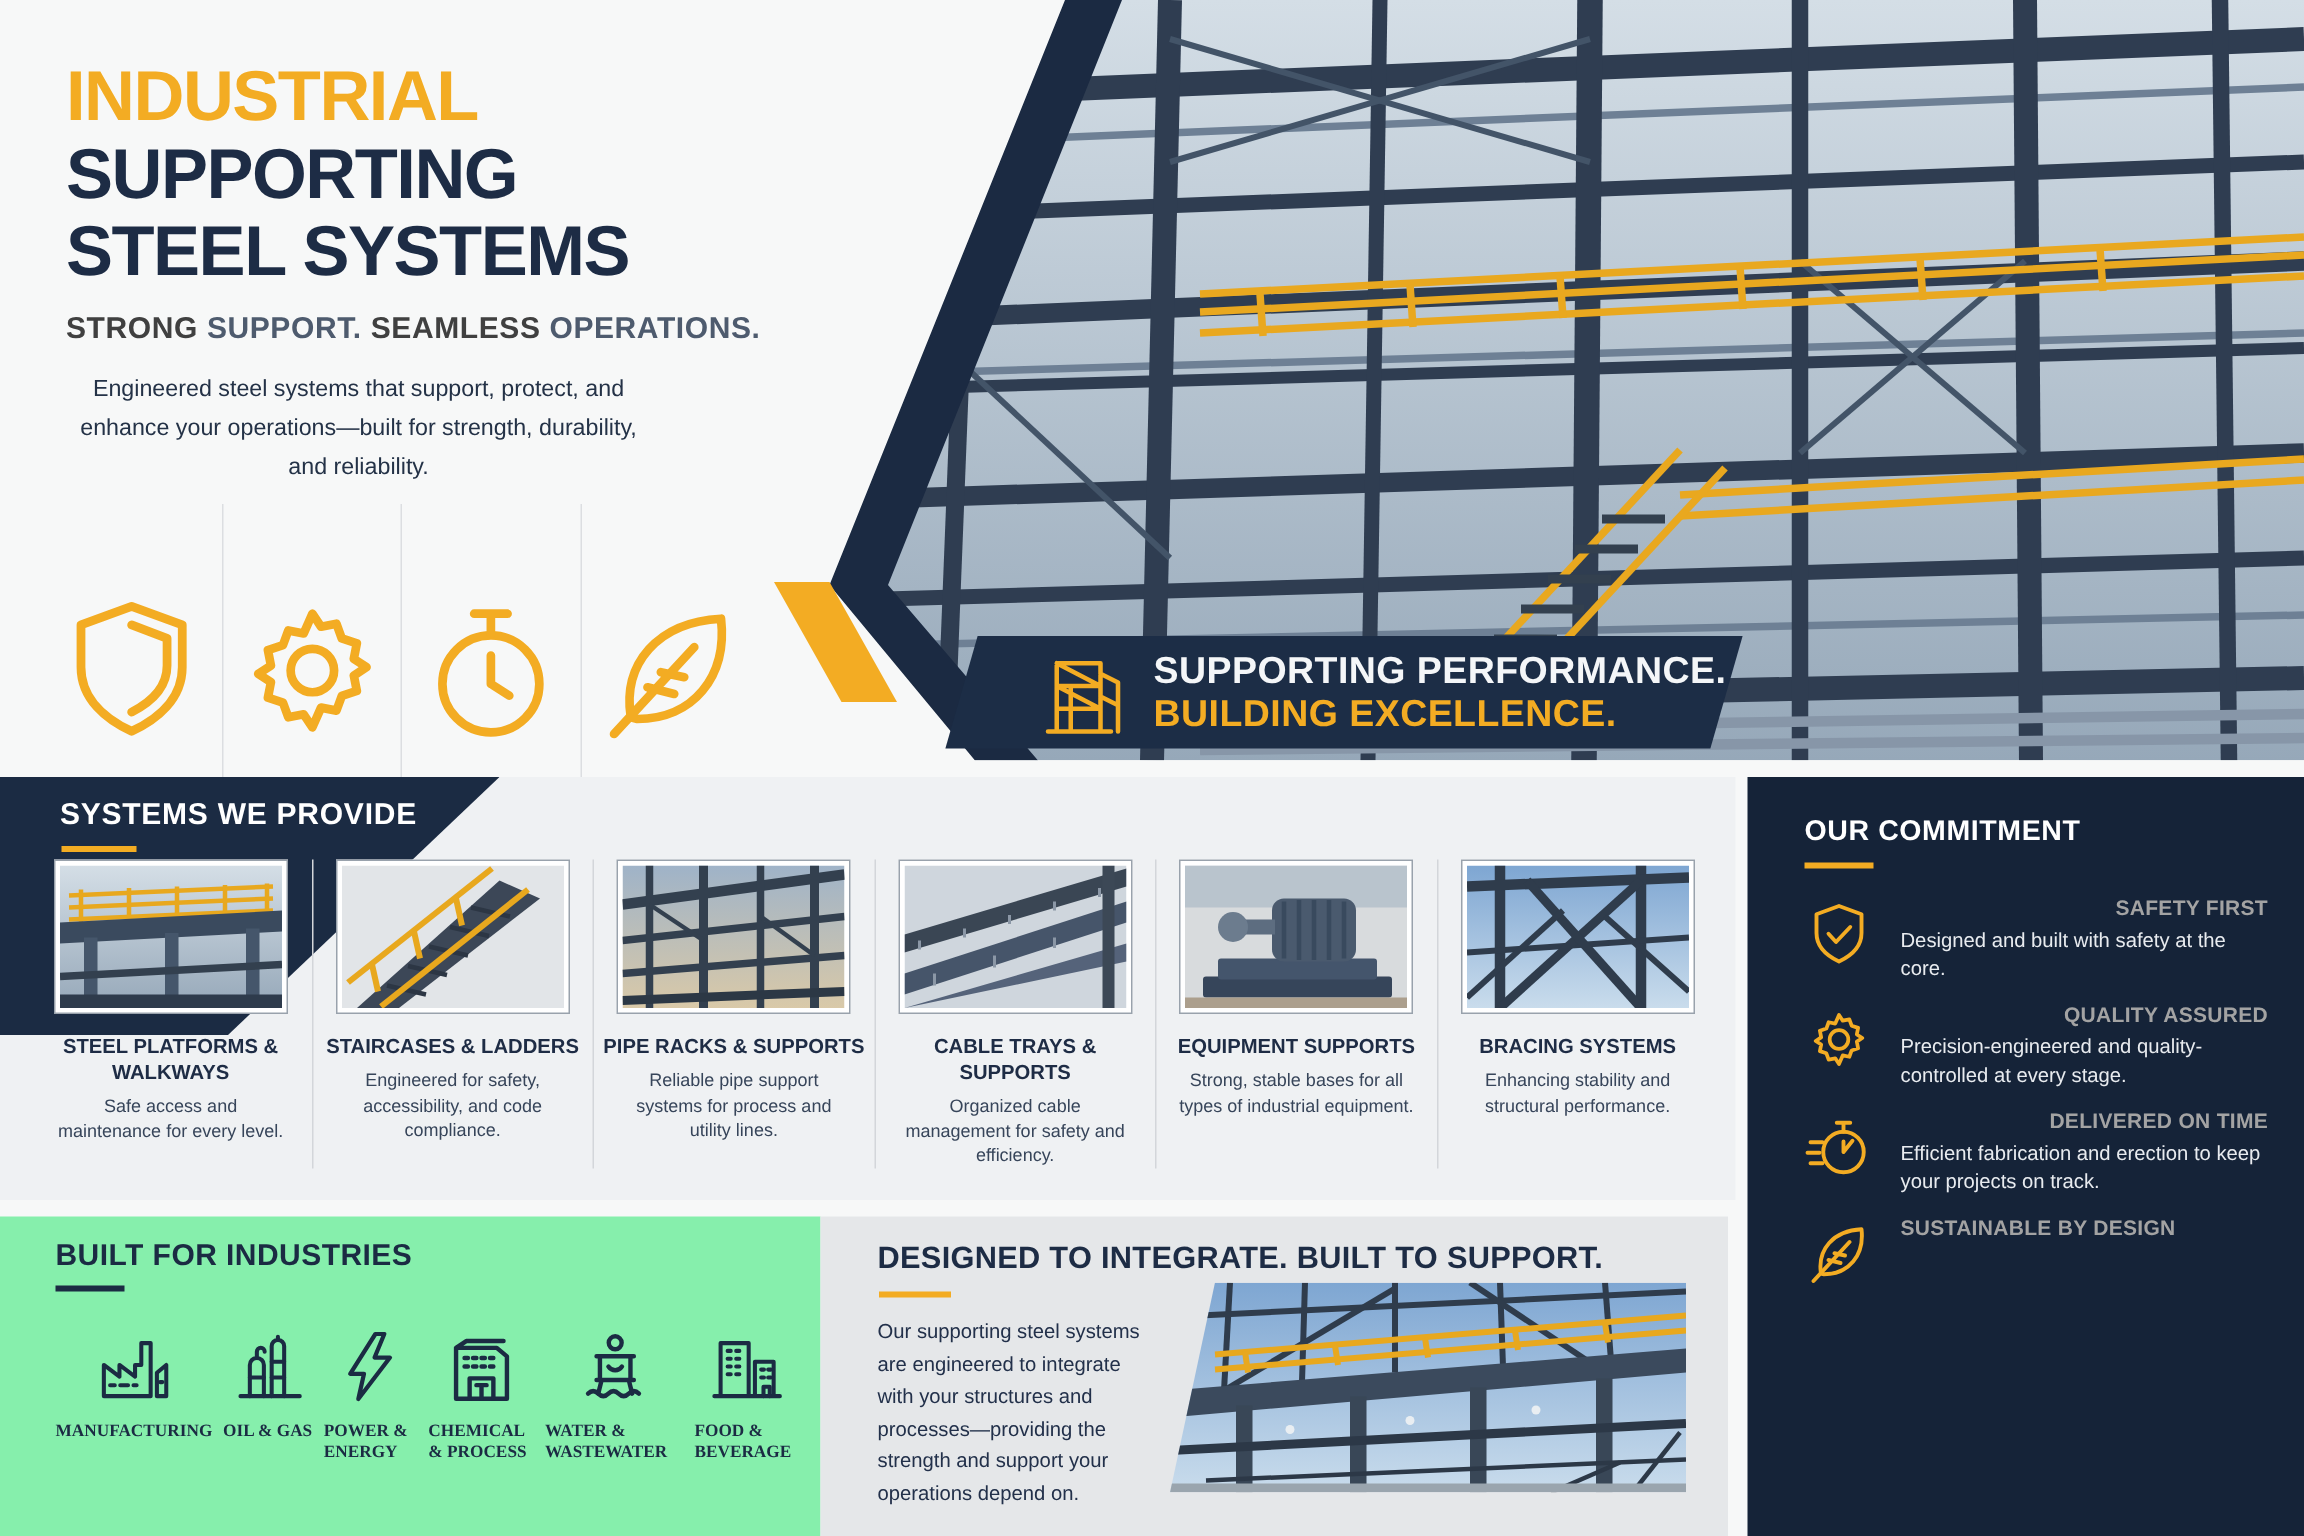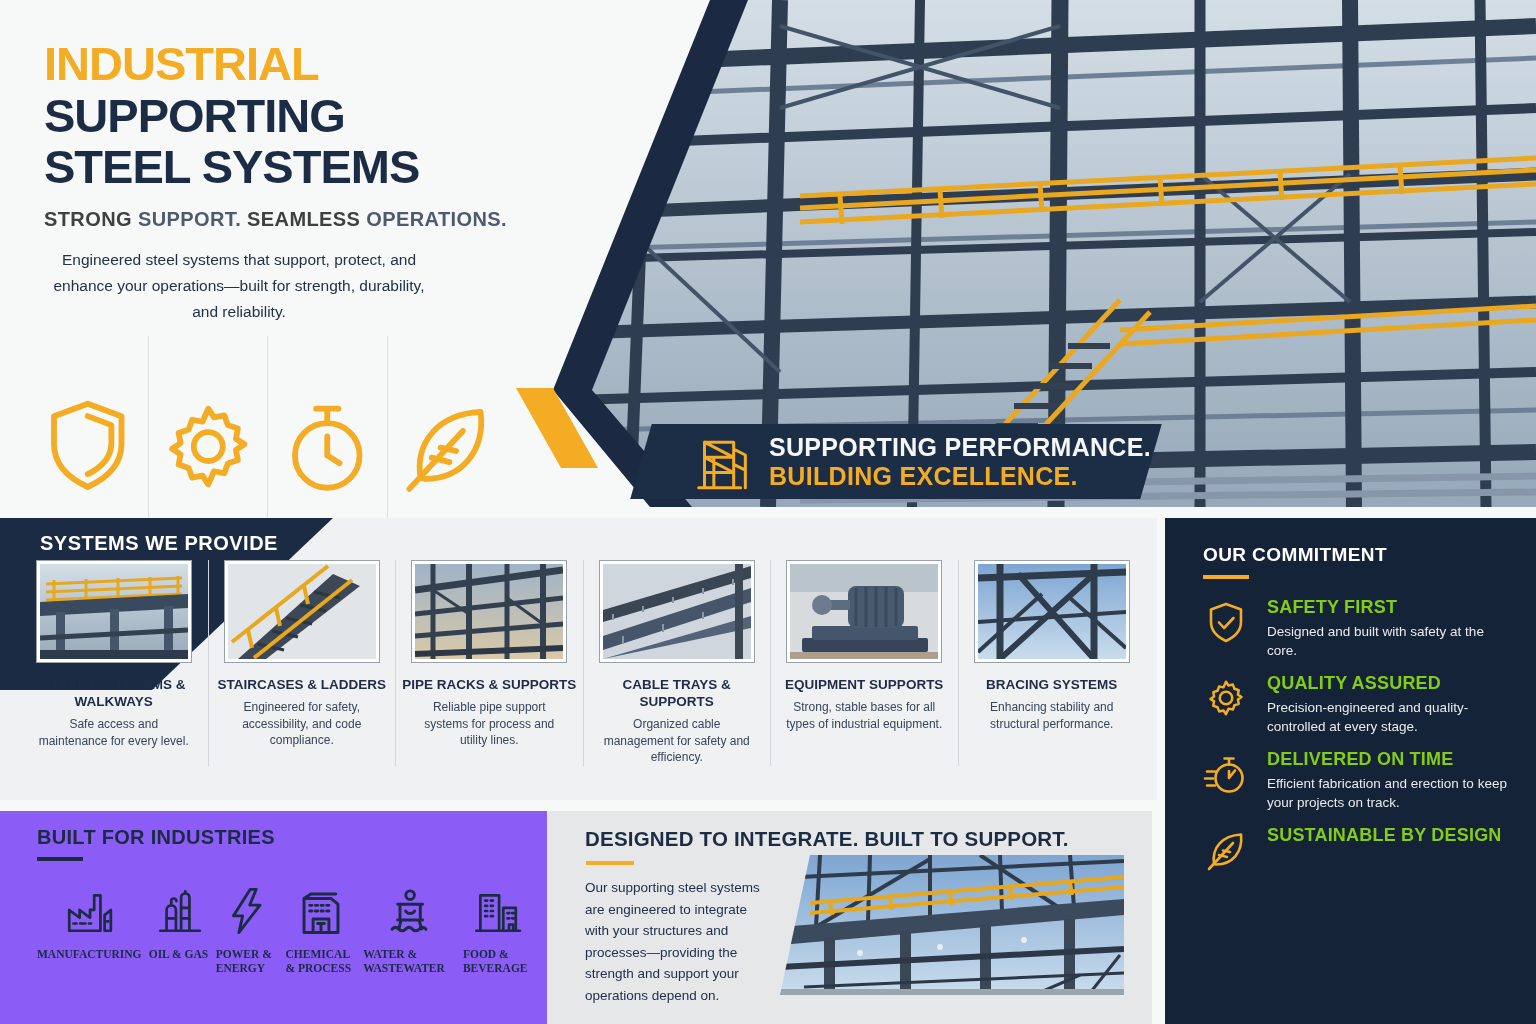--- a/index.html
+++ b/index.html
@@ -41,40 +41,40 @@
   .banner-icon svg { width:100%; height:100%; }
   .banner-l1 { font-size:25px; font-weight:800; color:#f4f6f8; letter-spacing:.3px; line-height:29px; }
   .banner-l2 { font-size:25px; font-weight:800; color:#F3AC23; letter-spacing:.3px; line-height:29px; }
 
   
   .systems { position:absolute; left:0; top:518px; width:1157px; height:282px; background:#EFF1F3; }
   .systems-wedge { position:absolute; left:0; top:0; width:340px; height:172px; background:#1B2B43;
     clip-path:polygon(0 0, 333px 0, 152px 172px, 0 172px); }
   .systems-title { position:absolute; left:40px; top:14px; font-size:20px; font-weight:800; letter-spacing:.5px; color:#ffffff; }
   .systems-rule { position:absolute; left:41px; top:46px; width:50px; height:4px; background:#F3AC23; }
-  .cards { position:absolute; left:20px; top:42px; width:1125px; display:flex; }
+  .cards { position:absolute; left:20px; top:55px; width:1125px; display:flex; }
   .card { width:187.5px; text-align:center; padding:0 6px; }
   .card + .card { border-left:1px solid #d3d6da; }
   .card-photo { width:156px; height:103px; margin:0 auto; background:#ffffff; border:1px solid #99a2ac; padding:3px; }
   .card-photo svg { width:148px; height:95px; display:block; }
   .card-title { margin-top:13px; font-size:13.5px; font-weight:800; color:#1E2C45; line-height:17px; }
   .card-desc { margin-top:6px; font-size:12px; color:#37455A; line-height:16.5px; padding:0 8px; }
 
   
   .sidebar { position:absolute; left:1165px; top:518px; width:371px; height:506px; background:#152338; padding:26px 24px 0 38px; }
   .sb-title { font-size:19px; font-weight:800; letter-spacing:.4px; color:#ffffff; }
   .sb-rule { width:46px; height:4px; background:#F3AC23; margin-top:9px; margin-bottom:18px; }
   .sb-item { display:flex; margin-bottom:13px; }
   .sb-icon { flex:0 0 64px; color:#F3AC23; padding-top:2px; }
   .sb-icon svg { width:46px; height:46px; }
-  .sb-head { font-size:18px; font-weight:800; color:#84cc16; letter-spacing:.2px; }
+  .sb-head { font-size:14px; font-weight:800; color:#a3a3a3; letter-spacing:.2px;text-align:right; }
   .sb-desc { margin-top:4px; font-size:13.5px; color:#E8EBEF; line-height:19px; }
 
   
-  .industries { position:absolute; left:0; top:811px; width:547px; height:213px; background:#8b5cf6; padding:15px 18px 0 37px; }
+  .industries { position:absolute; left:0; top:811px; width:547px; height:213px; background:#86efac; padding:15px 18px 0 37px; }
   .ind-title { font-size:20px; font-weight:800; letter-spacing:.3px; color:#1B2B43; }
   .ind-rule { width:46px; height:4px; background:#1B2B43; margin-top:8px; }
   .ind-row { display:flex; justify-content:space-between; margin-top:20px; }
   .ind-item { display:flex; flex-direction:column; align-items:center; }
   .ind-icon { height:56px; display:flex; align-items:flex-end; color:#1B2B43; }
   .ind-icon svg { width:52px; height:52px; }
   .ind-label { margin-top:10px; font-size:11.5px; font-weight:800; color:#1B2B43; text-align:left; line-height:14px;font-family:Liberation Serif, serif; }
 
   
   .integrate { position:absolute; left:547px; top:811px; width:605px; height:213px; background:#E5E7E9; }

